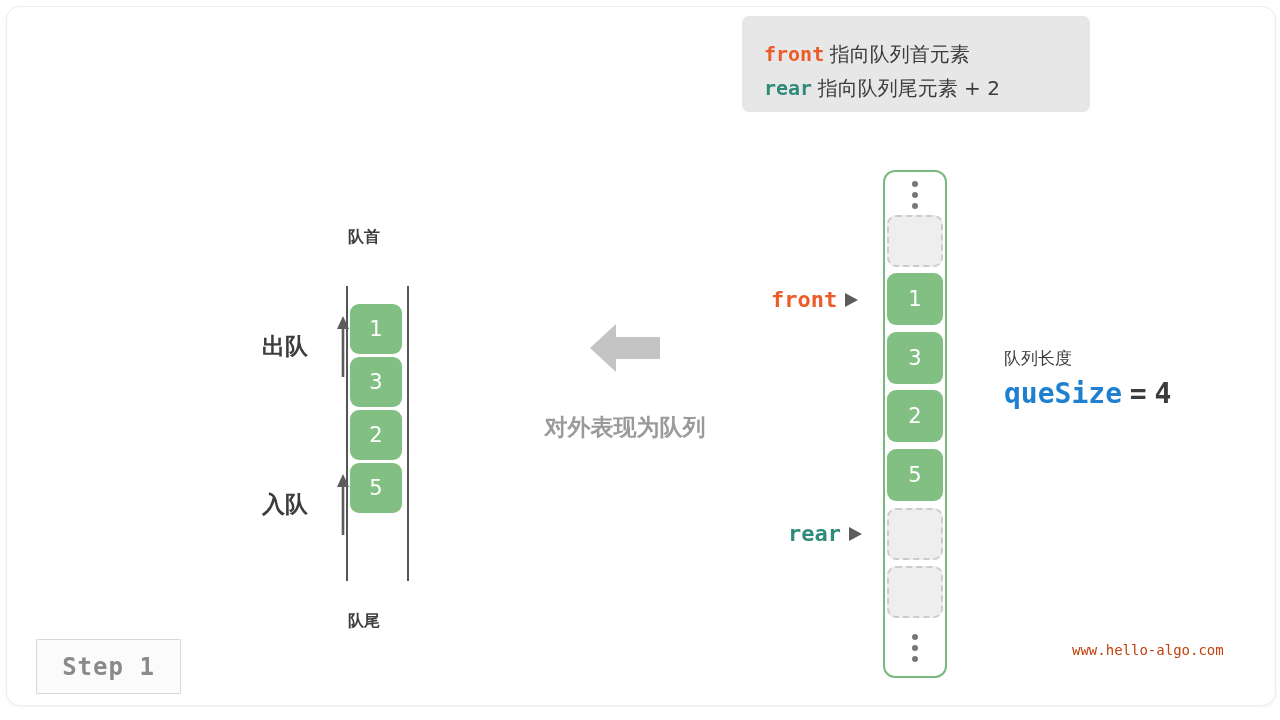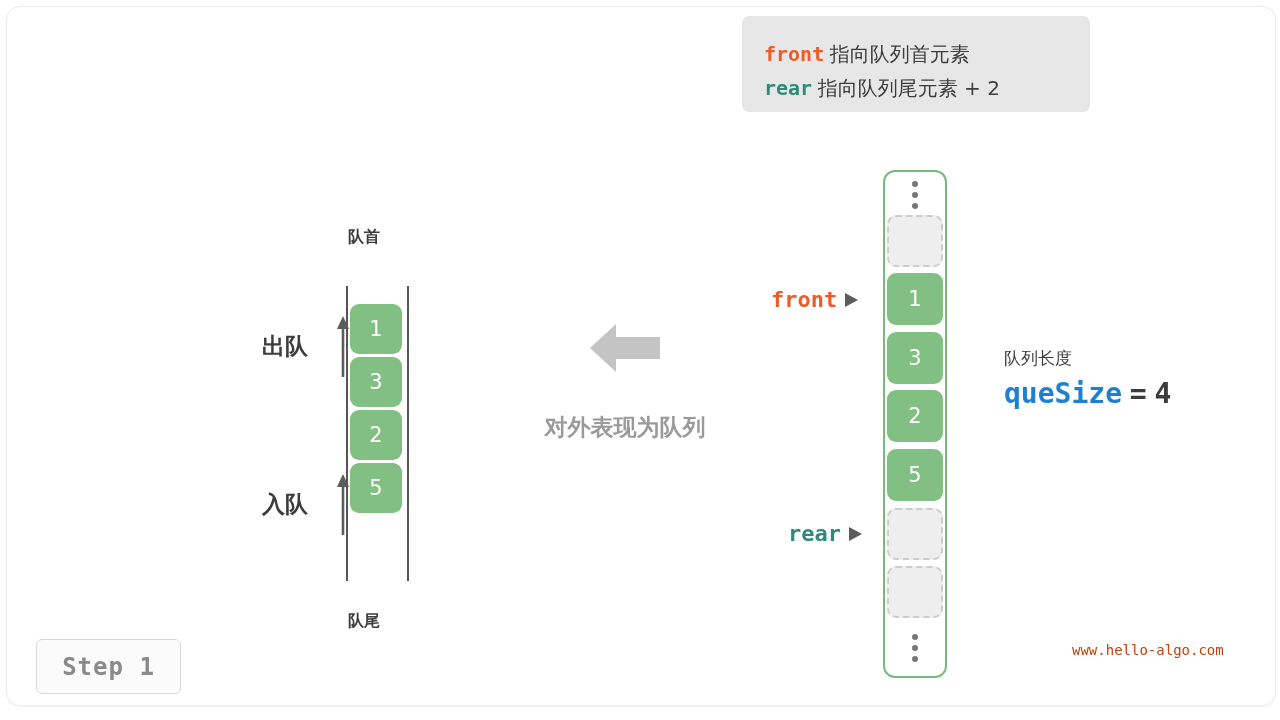--- a/index.html
+++ b/index.html
@@ -225,21 +225,21 @@
   }
   .uparrow { width: 14px; height: 62px; }
 
   
   .step-badge {
     left: 36px;
     top: 639px;
     width: 145px;
     height: 55px;
     border: 1px solid #d8d8d8;
-    border-radius: 6px;
+    border-radius: 1px;
     background: #fbfbfb;
     display: flex;
     align-items: center;
     justify-content: center;
     font-family: "DejaVu Sans Mono", "Liberation Mono", monospace;
     font-size: 24px;
     font-weight: bold;
     color: #8a8a8a;
     letter-spacing: 1px;
     box-sizing: border-box;

